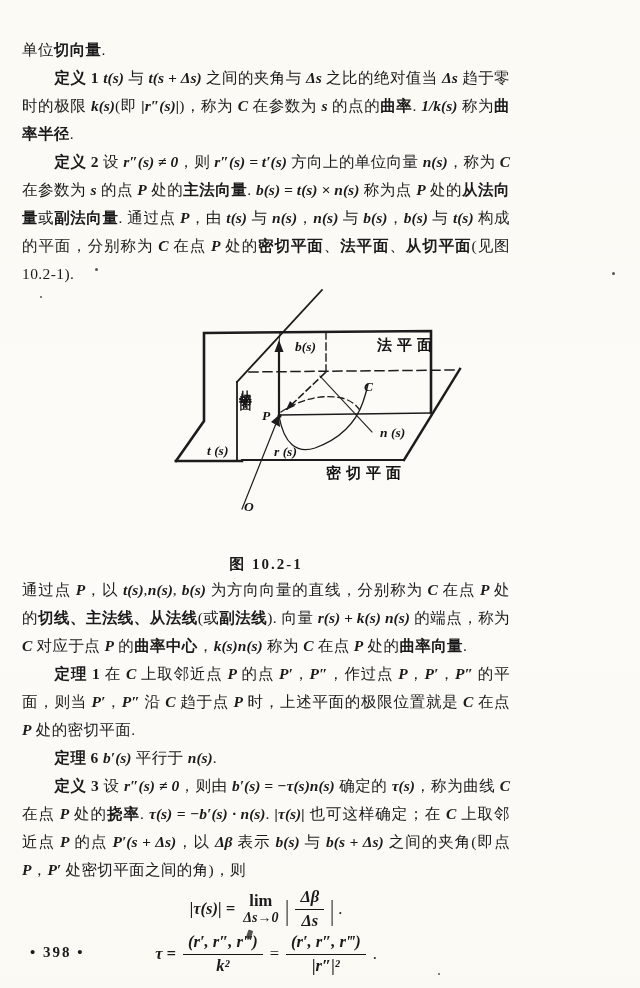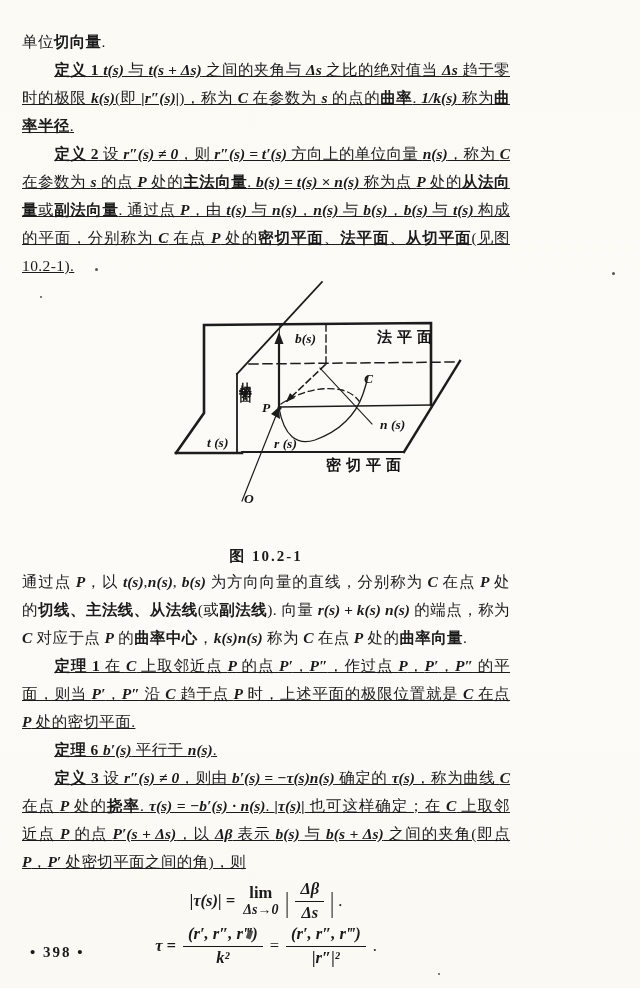--- a/index.html
+++ b/index.html
@@ -5,30 +5,30 @@
   html,body{margin:0;padding:0;background:#888;}
   .page{
     position:relative;
     width:640px;height:988px;
     margin:0 auto;
     background:linear-gradient(180deg,#fbfaf5 0%,#fcfbf7 60%,#faf9f4 100%);
     color:#1b1b1b;
     font-family:"Liberation Serif","DejaVu Serif",serif;
     overflow:hidden;
   }
-  .content{position:absolute;left:0;top:4px;width:532px;padding:24px 22px 0 22px;box-sizing:border-box;}
+  .content{position:absolute;left:0;top:12px;width:532px;padding:24px 22px 0 22px;box-sizing:border-box;}
   .para{
     margin:0;
     font-size:15.5px;
     line-height:28px;
     text-align:justify;
     letter-spacing:0.4px;
     text-justify:inter-ideograph;
   }
-  .para.indent{text-indent:2.1em;text-decoration:underline;}
+  .para.indent{text-indent:2.1em;}
   .bold{font-weight:700;}
   .math{font-style:italic;font-family:"Liberation Serif","DejaVu Serif",serif;font-weight:600;letter-spacing:0;}
   
   .figure-wrap{position:relative;width:410px;height:228px;margin:0 0 0 112px;}
   .figure-wrap svg{display:block;}
   .vert-label{
     position:absolute;left:105px;top:92px;
     writing-mode:vertical-rl;text-orientation:upright;
     font-size:12.5px;font-weight:700;letter-spacing:3px;line-height:1;
     color:#161616;

